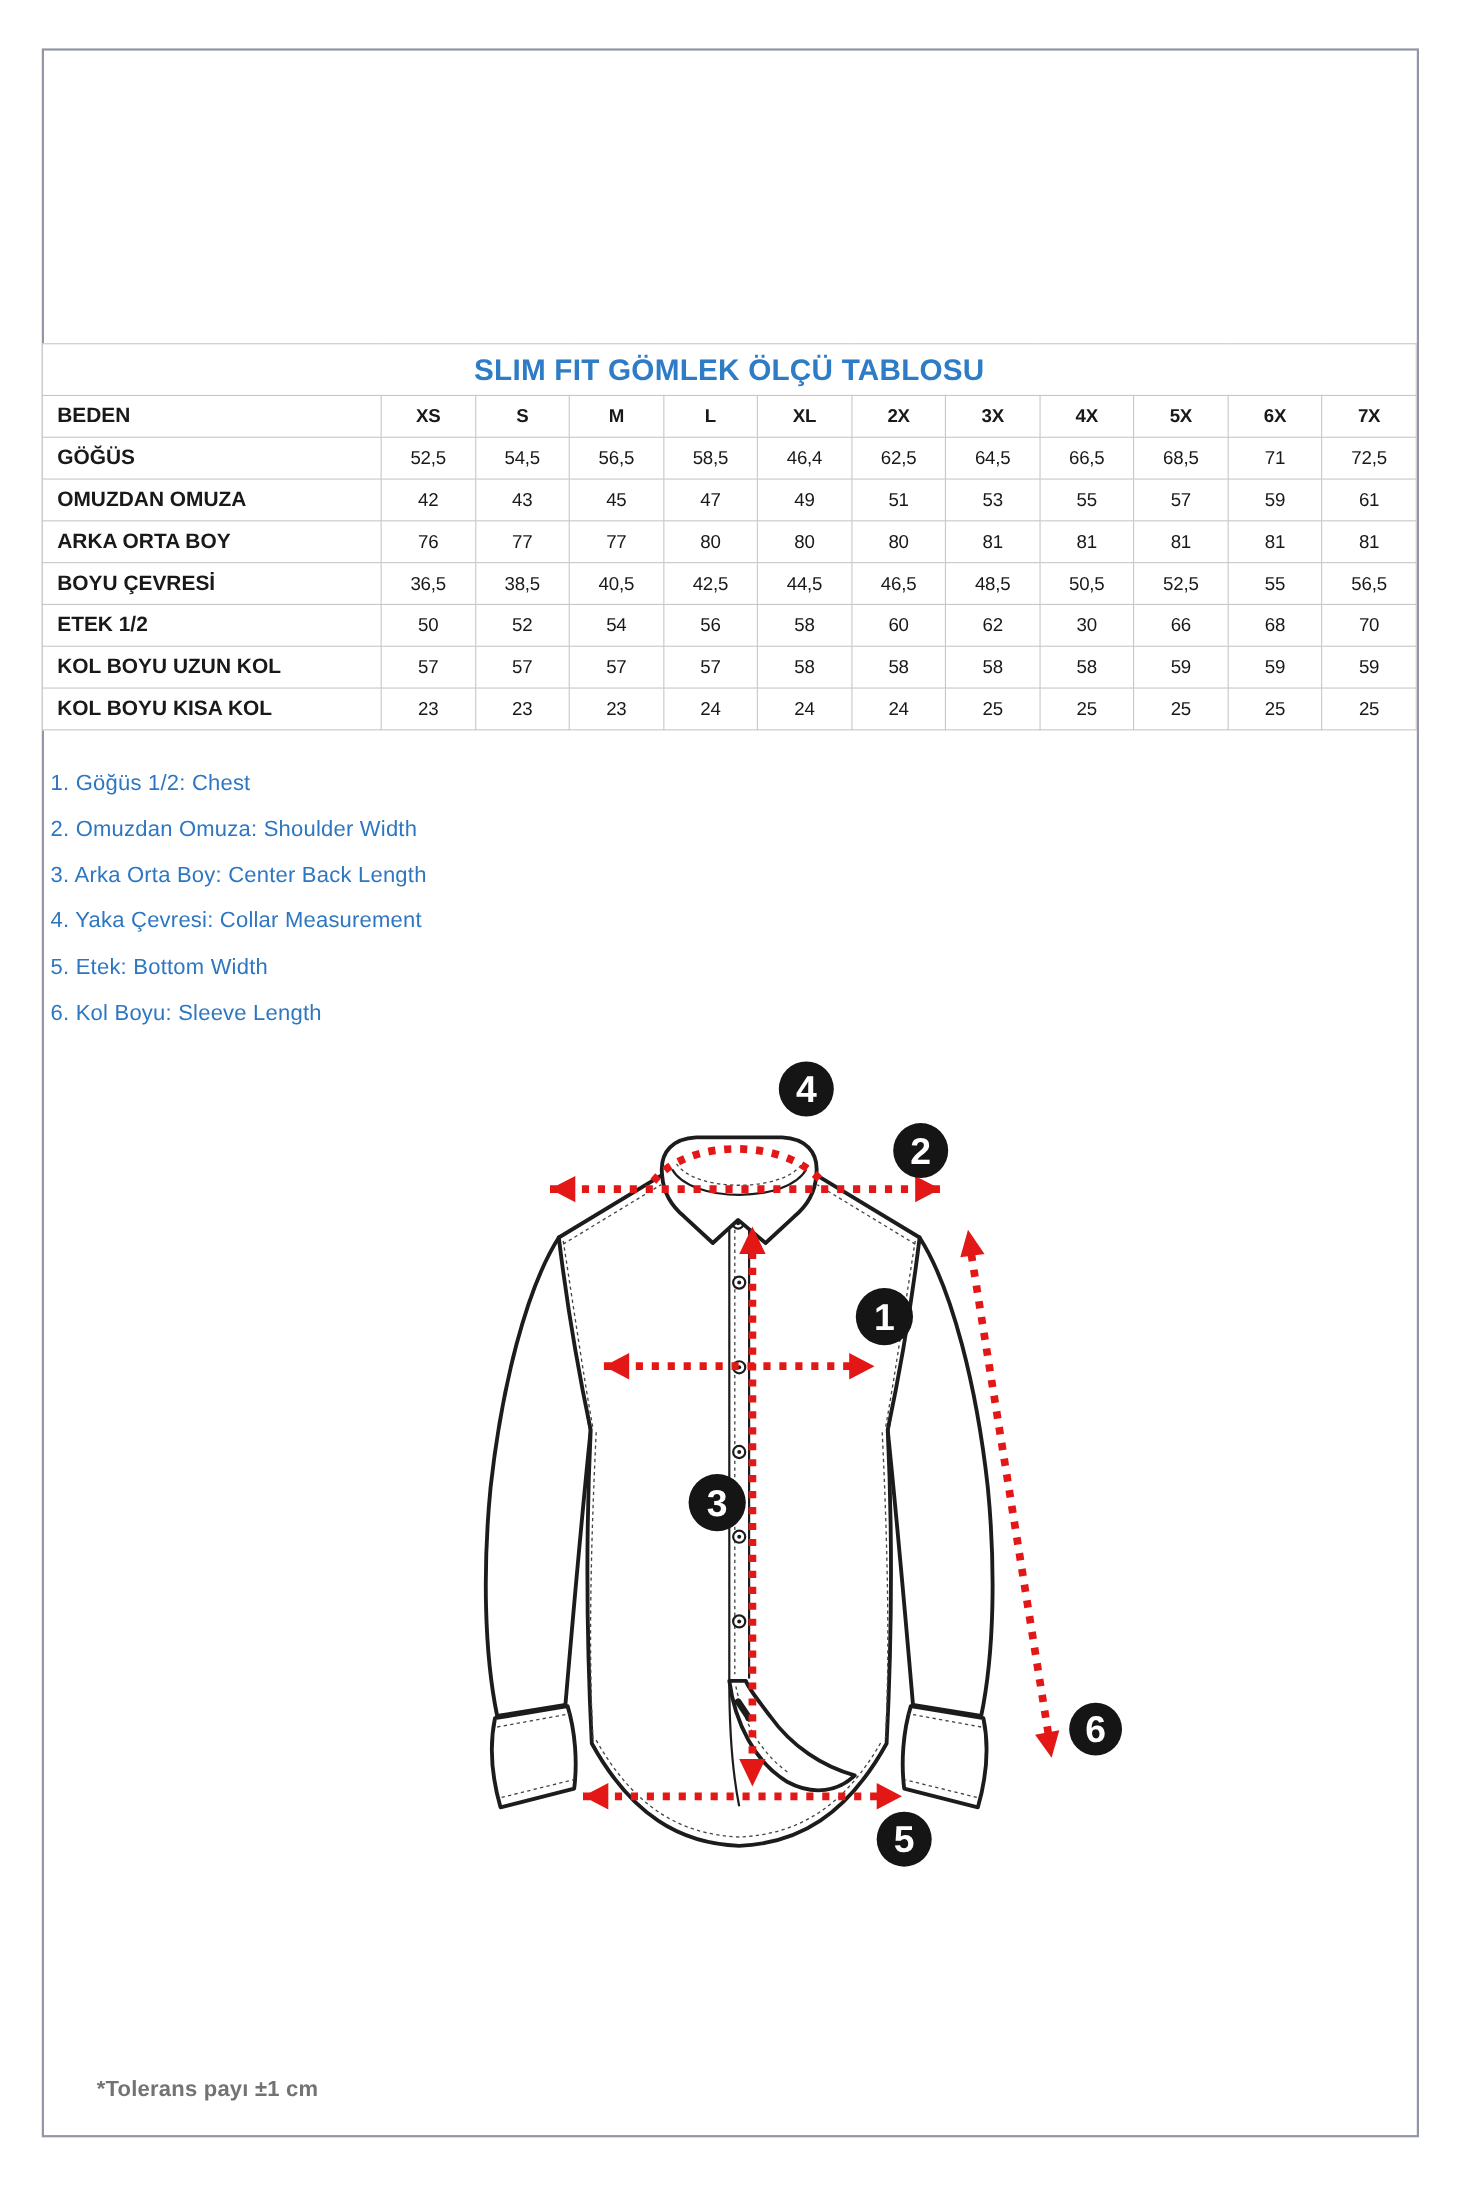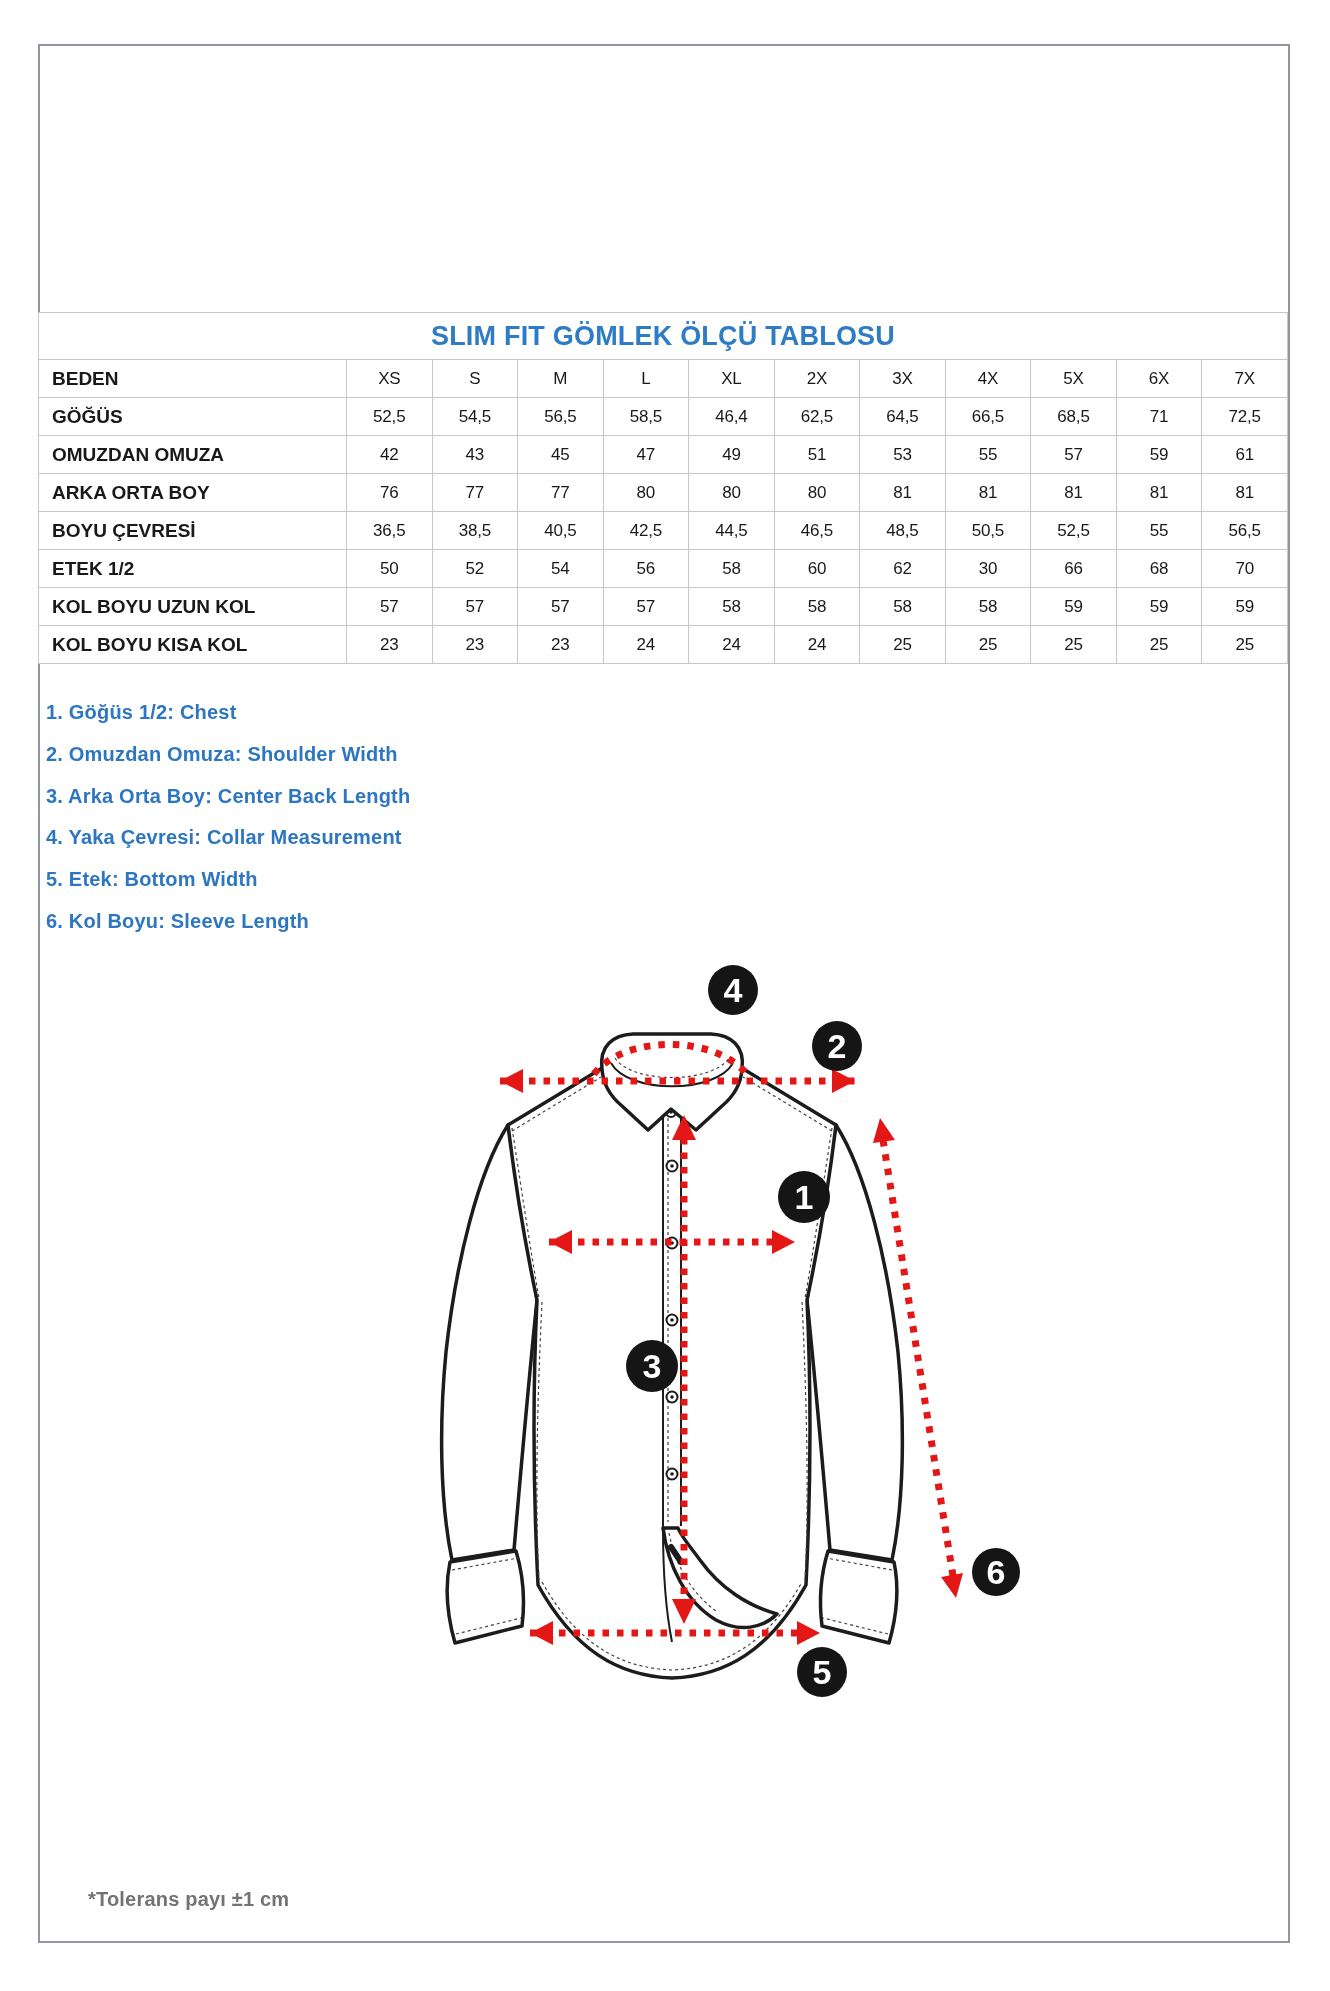--- a/index.html
+++ b/index.html
@@ -20,25 +20,25 @@
     border:1px solid #c7c7c7;text-align:center;vertical-align:middle;
     font-size:17px;font-weight:400;letter-spacing:-0.2px;padding:0;
   }
   .size-table .title-cell{
     height:46px;font-size:27px;font-weight:700;color:#2e7cc6;letter-spacing:0.2px;
   }
   .size-table tr{height:38px;}
   .size-table th.lbl,.size-table td.lbl{
     text-align:left;padding-left:13px;font-weight:700;font-size:19px;letter-spacing:0;
   }
-  .size-table th{font-weight:400;}
+  .size-table th{font-weight:700;}
   .size-table th.lbl{font-weight:800;}
   .legend{
     position:absolute;left:46px;top:692px;
-    font-size:20px;font-weight:700;color:#2d76c1;line-height:41.8px;
+    font-size:20px;font-weight:400;color:#2d76c1;line-height:41.8px;
     letter-spacing:0.2px;
   }
   .footnote{
     position:absolute;left:67px;top:1888px;
     font-size:20px;font-weight:700;color:#737373;letter-spacing:0.2px;margin-left:21px;
   }
   svg.shirt-diagram{position:absolute;left:420px;top:940px;width:620px;height:780px;}
   .outline{fill:#ffffff;stroke:#1c1c1c;stroke-width:3.5;stroke-linejoin:round;}
   .thin{fill:none;stroke:#1c1c1c;stroke-width:2;}
   .stitch{fill:none;stroke:#444;stroke-width:1.2;stroke-dasharray:3 3;}

